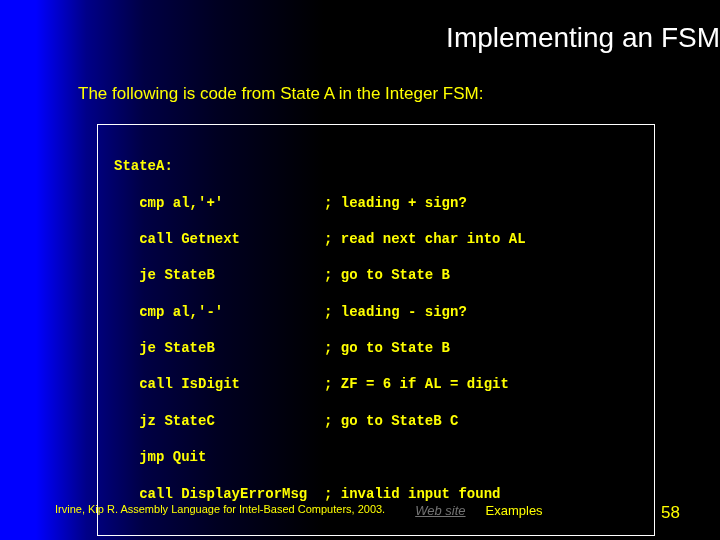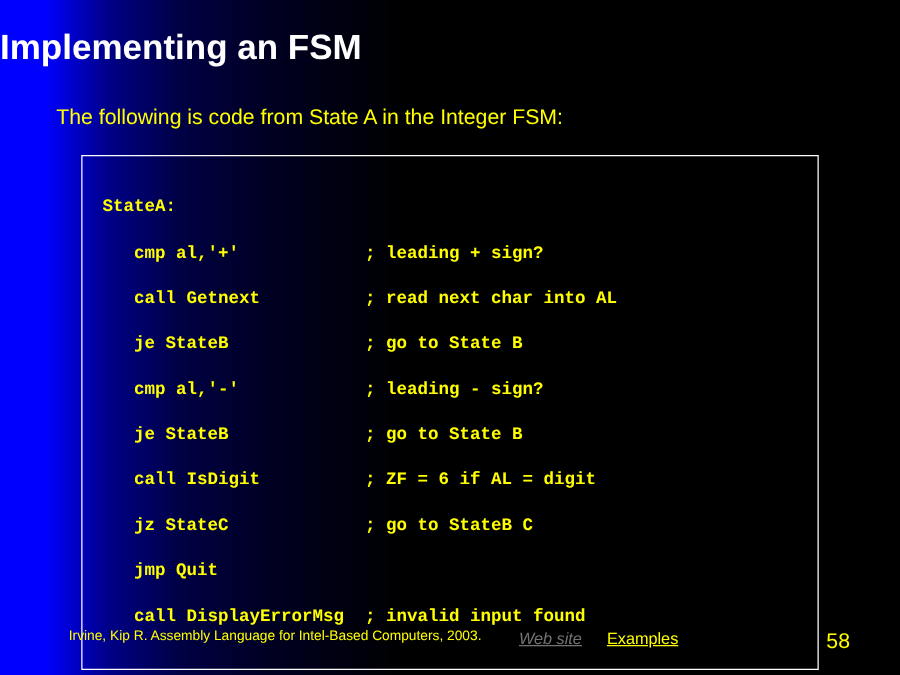--- a/index.html
+++ b/index.html
@@ -4,35 +4,35 @@
 <style>
   * { margin: 0; padding: 0; box-sizing: border-box; }
   html, body { width: 720px; height: 540px; overflow: hidden; }
   body {
     background: linear-gradient(to right, #0000ff 0%, #0000ff 5%, #000088 12%, #000044 20%, #000022 30%, #000000 45%);
     font-family: Arial, Helvetica, sans-serif;
     color: #fff;
     position: relative;
   }
   .title {
-    text-align: left;
+    text-align: right;
     font-size: 28px;
-    font-weight: bold;
+    font-weight: normal;
     color: #ffffff;
     padding-top: 22px;
     padding-bottom: 30px;
   }
   .intro {
     color: #ffff00;
     font-size: 17px;
-    padding-left: 45px;
+    padding-left: 78px;
     padding-bottom: 20px;
   }
   .codebox {
-    margin-left: 65px;
+    margin-left: 97px;
     margin-right: 65px;
     border: 1px solid #ffffff;
     padding: 14px 16px;
     font-family: "Courier New", monospace;
     font-size: 14px;
     font-weight: bold;
     color: #ffff00;
     white-space: pre;
     line-height: 1.3;
   }
@@ -49,21 +49,21 @@
     position: absolute;
     bottom: 17px;
     left: 55px;
     right: 40px;
     display: flex;
     align-items: flex-start;
     font-size: 11px;
   }
   .footer .credit { color: #ffff00; }
   .footer .web { color: #737373; text-decoration: underline; margin-left: 30px; font-size: 13px; font-style: italic; }
-  .footer .ex { color: #ffff00; text-decoration: underline; margin-left: 20px; font-size: 13px; }
+  .footer .ex { color: #ffff00; margin-left: 20px; font-size: 13px; }
   .footer .pg { color: #ffff00; font-size: 17px; margin-left: auto; }
 </style>
 </head>
 <body>
 
 <div class="title">Implementing an FSM</div>
 
 <div class="intro">The following is code from State A in the Integer FSM:</div>
 
 <div class="codebox">

